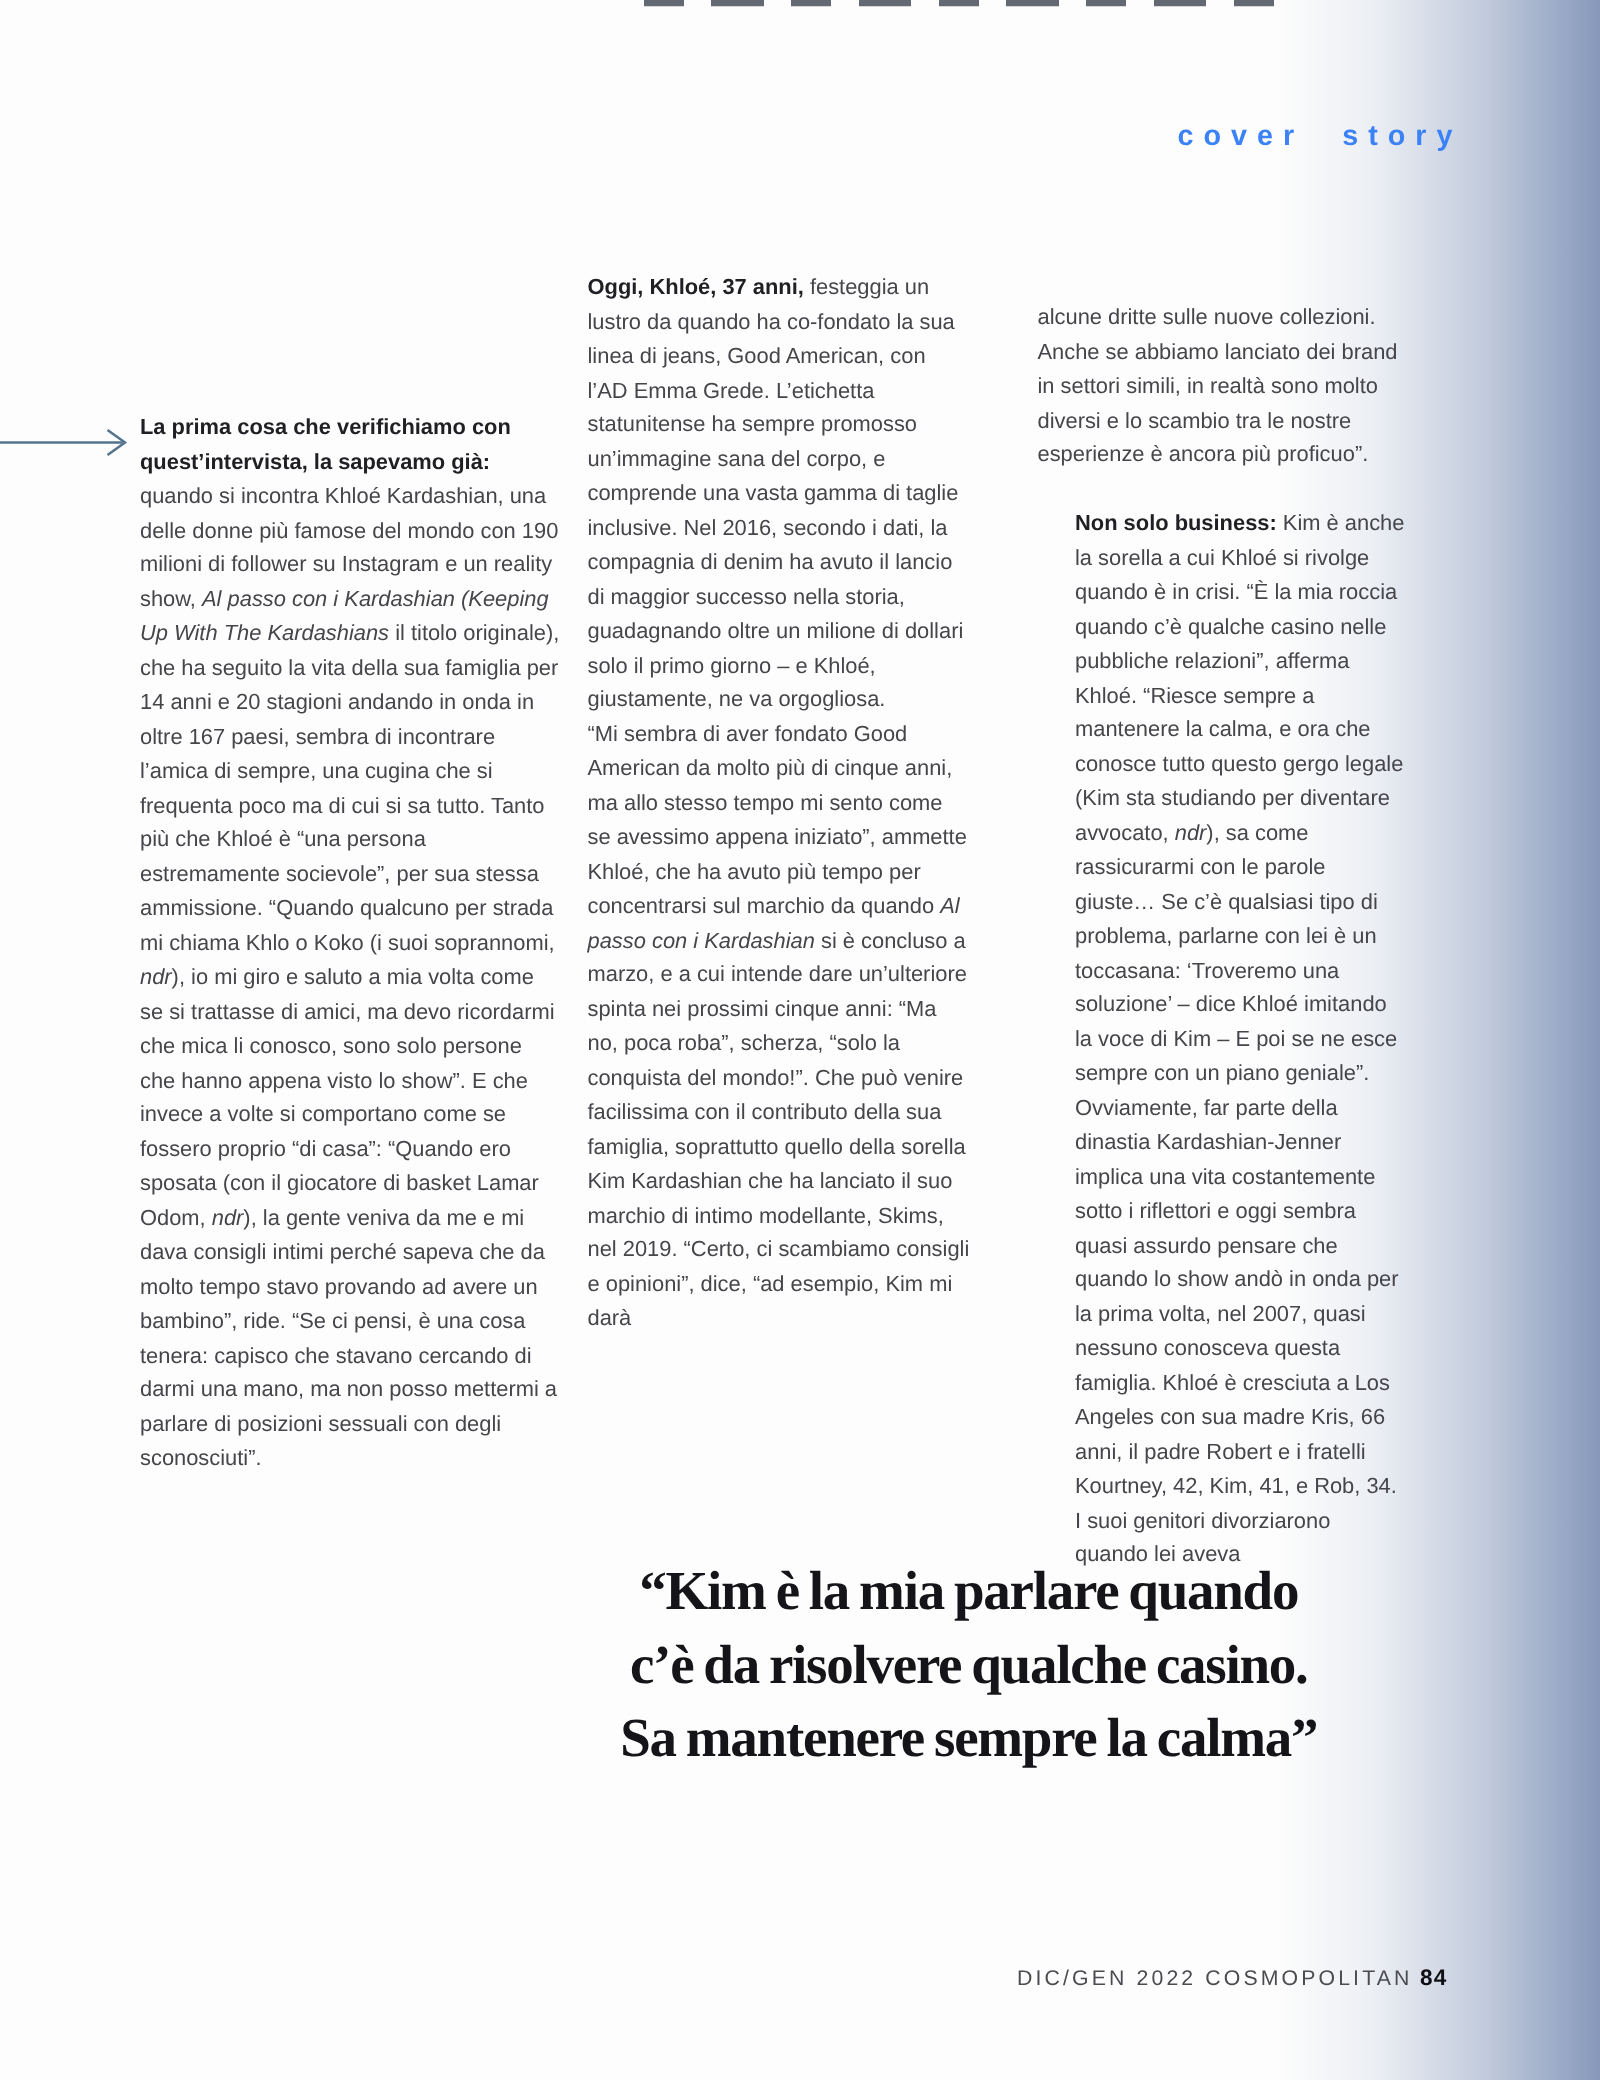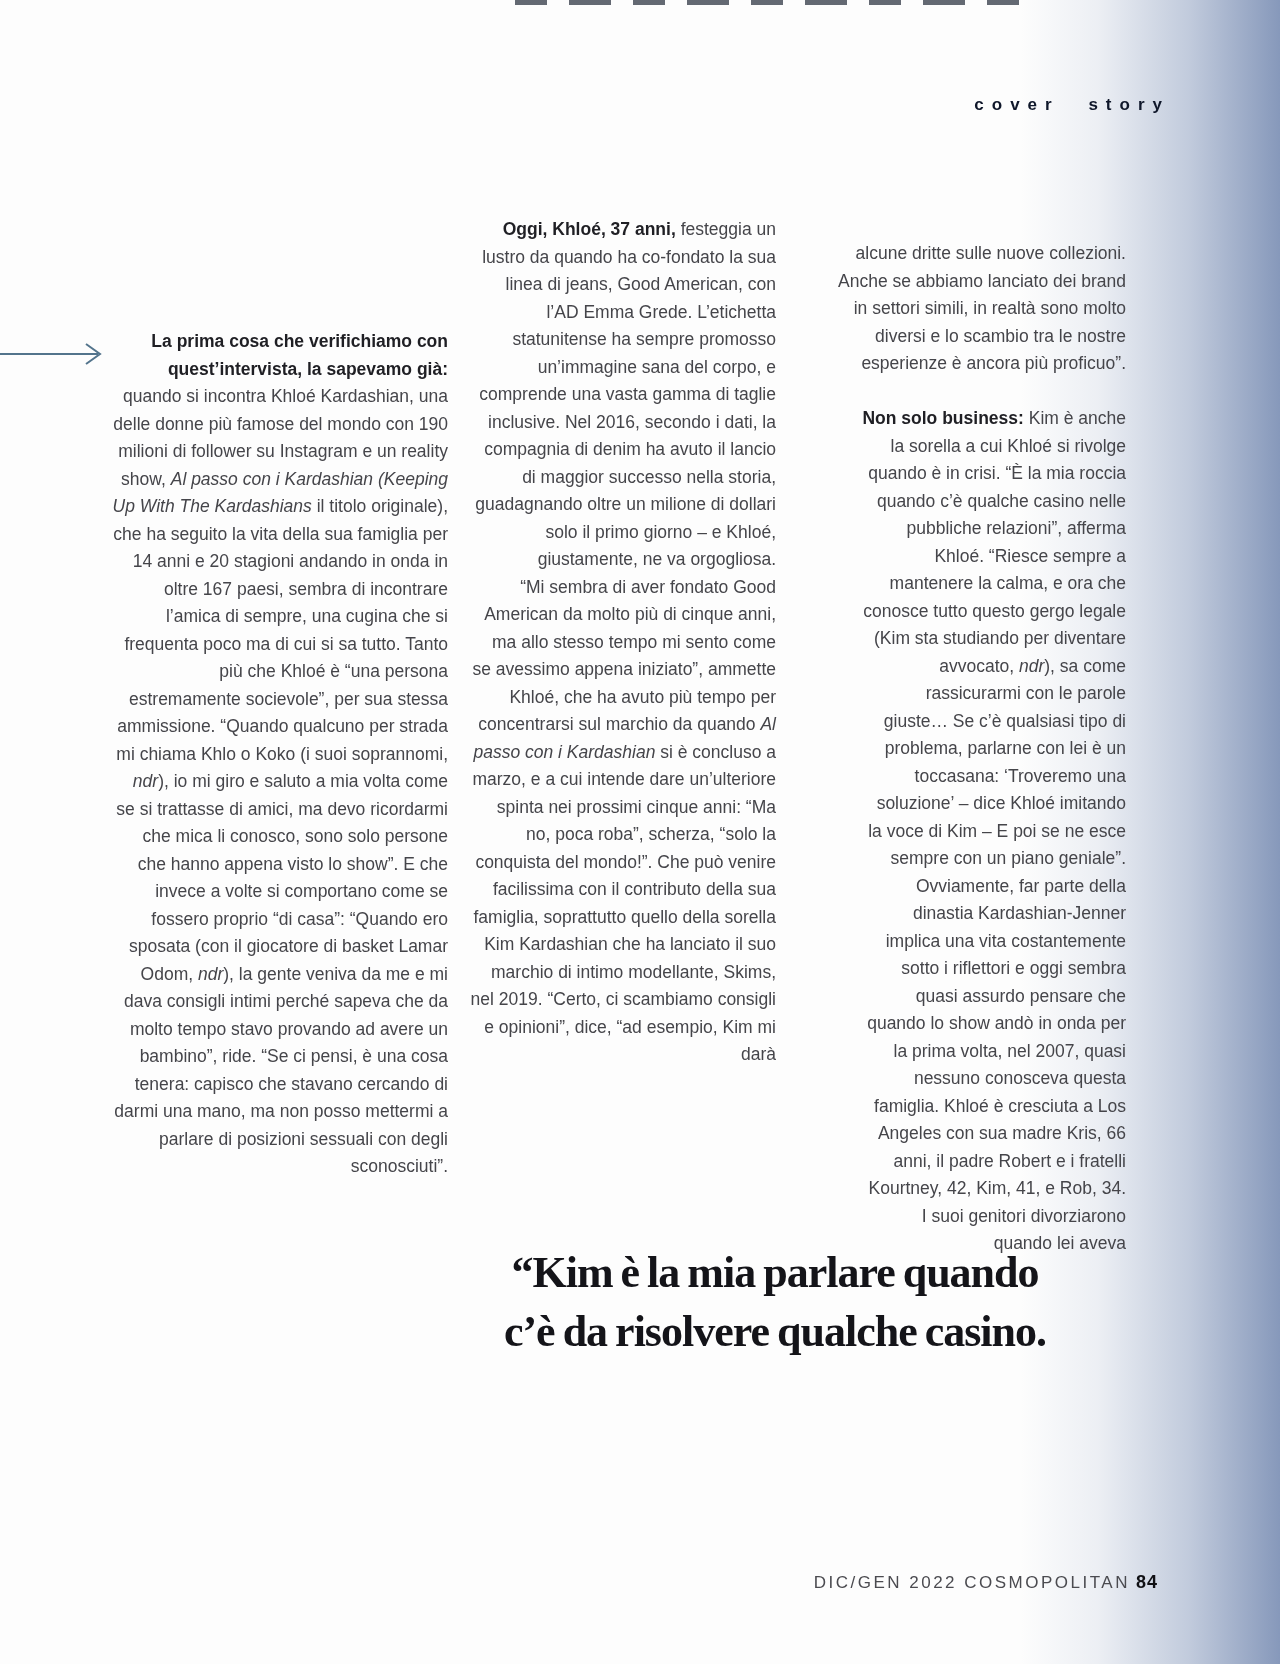--- a/index.html
+++ b/index.html
@@ -18,28 +18,28 @@
     pointer-events:none;
   }
   .top-edge-artifact{
     position:absolute;top:0;left:515px;width:515px;height:5px;
     background:repeating-linear-gradient(90deg,
       #3d4450 0 32px, transparent 32px 54px, #3d4450 54px 96px, transparent 96px 118px);
     opacity:.8;
   }
   .section-label{
     position:absolute;top:95px;right:110px;
-    font-size:17px;font-weight:700;color:#0f172a;
+    font-size:23px;font-weight:700;color:#3b82f6;
     letter-spacing:8px;word-spacing:16px;
   }
   .lead-arrow{position:absolute;left:0;top:341px;}
   .col{
     position:absolute;
     font-size:17.5px;line-height:27.5px;color:#45454a;
-    text-align:right;
+    text-align:left;
   }
   .col .bold{font-weight:700;color:#1f1f24;}
   .col .italic{font-style:italic;}
   #col1{left:112px;top:328px;width:336px;}
   #col2{left:470px;top:216px;width:306px;}
   #col3{left:830px;top:240px;width:296px;}
   .para{margin:0;}
   .para.gap{margin-top:27.5px;margin-left:30px;}
   .pull-quote{
     position:absolute;left:430px;top:1243px;width:690px;
@@ -80,17 +80,18 @@
 </div>
 
 <div class="col" id="col3">
   <p class="para"><span>alcune dritte sulle nuove collezioni. Anche se abbiamo lanciato dei brand in settori simili, in realtà sono molto diversi e lo scambio tra le nostre esperienze è ancora più proficuo”.</span></p>
   <p class="para gap"><span class="bold">Non solo business: </span><span>Kim è anche la sorella a cui Khloé si rivolge quando è in crisi. “È la mia roccia quando c’è qualche casino nelle pubbliche relazioni”, afferma Khloé. “Riesce sempre a mantenere la calma, e ora che conosce tutto questo gergo legale (Kim sta studiando per diventare avvocato, </span><span class="italic">ndr</span><span>), sa come rassicurarmi con le parole giuste… Se c’è qualsiasi tipo di problema, parlarne con lei è un toccasana: ‘Troveremo una soluzione’ – dice Khloé imitando la voce di Kim – E poi se ne esce sempre con un piano geniale”. Ovviamente, far parte della dinastia Kardashian-Jenner implica una vita costantemente sotto i riflettori e oggi sembra quasi assurdo pensare che quando lo show andò in onda per la prima volta, nel 2007, quasi nessuno conosceva questa famiglia. Khloé è cresciuta a Los Angeles con sua madre Kris, 66 anni, il padre Robert e i fratelli Kourtney, 42, Kim, 41, e Rob, 34. I suoi genitori divorziarono quando lei aveva</span></p>
 </div>
 
 <div class="pull-quote">
   <div>“Kim è la mia parlare quando</div>
   <div>c’è da risolvere qualche casino.</div>
+  <div>Sa mantenere sempre la calma”</div>
 </div>
 
 <div class="footer">
   <span>DIC/GEN 2022 COSMOPOLITAN</span><span class="page-num">84</span>
 </div>
 
 </body></html>

